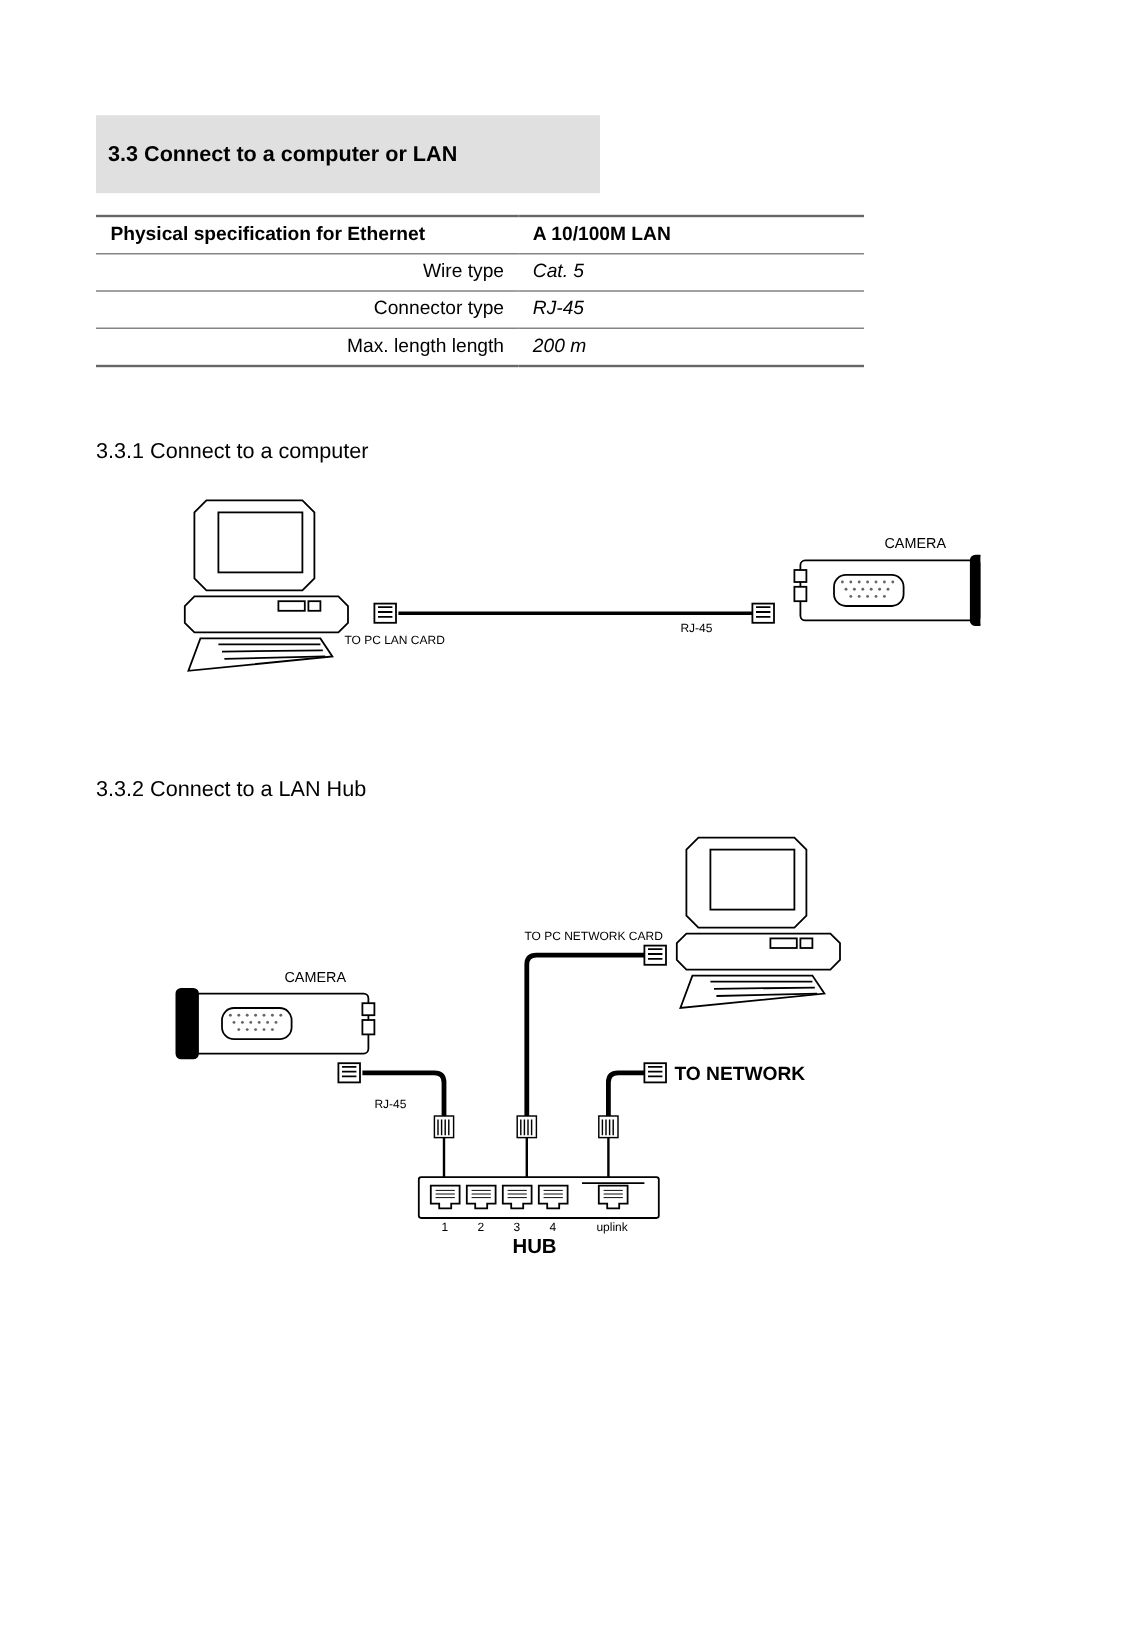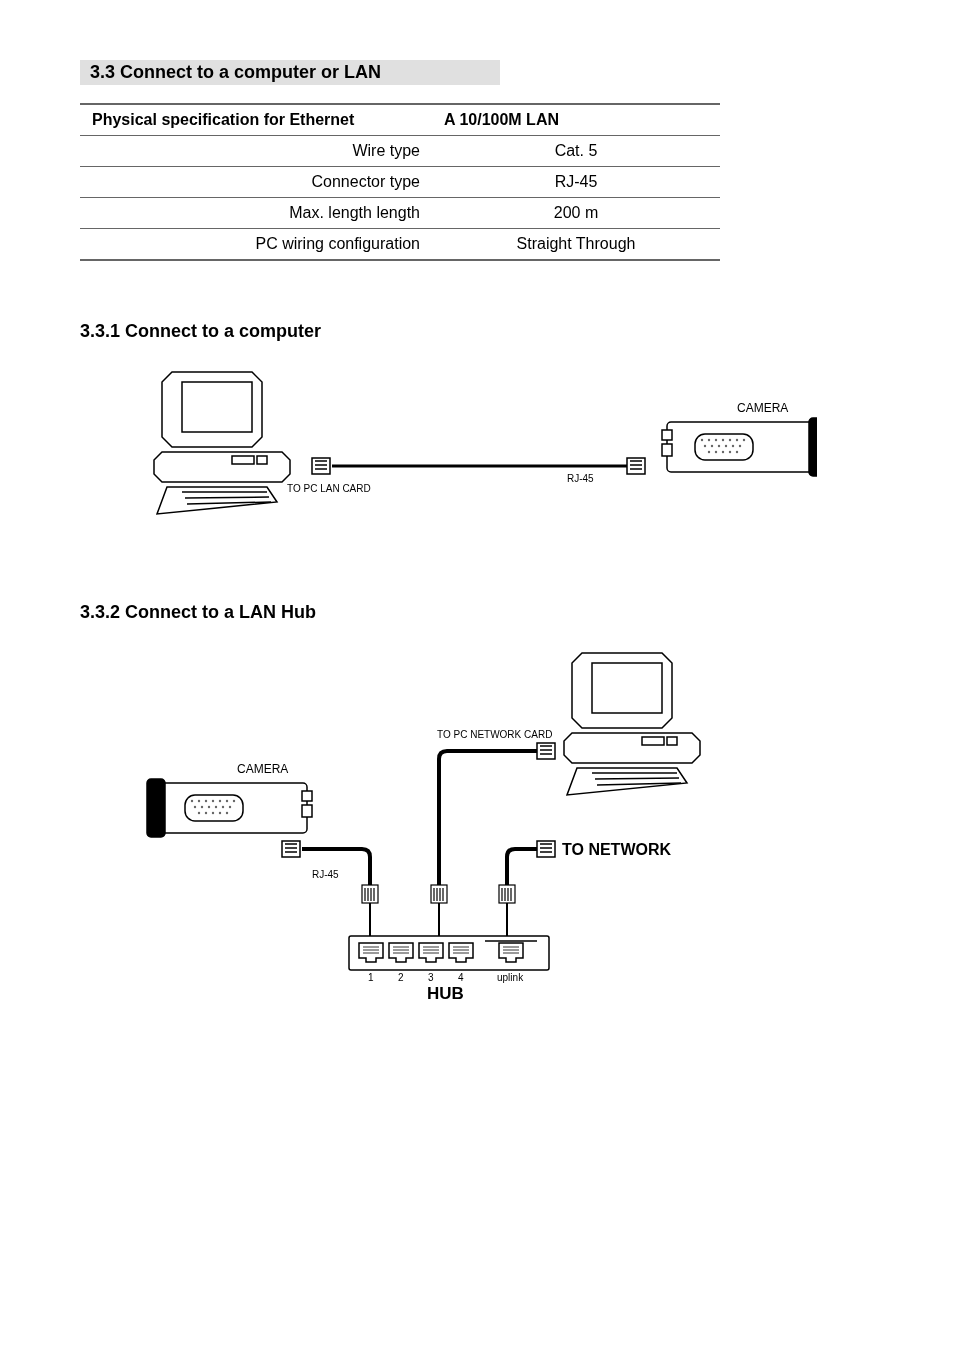--- a/index.html
+++ b/index.html
@@ -10,23 +10,24 @@
     color: #000;
     width: 954px;
   }
   .page {
     padding: 60px 80px 40px 80px;
   }
   .section-header {
     background: #e0e0e0;
     font-weight: bold;
     font-size: 18px;
-    padding: 2px 10px;
+    padding: 22px 10px;
     margin-bottom: 18px;
     width: 400px;
+    margin-top: 36px;
   }
   .spec-table {
     width: 640px;
     margin-left: 0;
     border-collapse: collapse;
     font-size: 16px;
   }
   .spec-table th {
     text-align: left;
     font-weight: bold;
@@ -36,27 +37,27 @@
   }
   .spec-table td {
     padding: 6px 12px;
     border-bottom: 1px solid #666;
   }
   .spec-table td:first-child {
     text-align: right;
     width: 55%;
   }
   .spec-table td:last-child {
-    text-align: center;
+    font-style: italic;
   }
   .spec-table tr:last-child td {
     border-bottom: 2px solid #666;
   }
   .subhead {
-    font-weight: bold;
+    font-weight: normal;
     font-size: 18px;
     margin-top: 60px;
     margin-bottom: 20px;
   }
   .diagram {
     display: block;
     margin: 0 auto;
   }
   .page-num {
     text-align: center;
@@ -91,24 +92,20 @@
         <td>Wire type</td>
         <td>Cat. 5</td>
       </tr>
       <tr>
         <td>Connector type</td>
         <td>RJ-45</td>
       </tr>
       <tr>
         <td>Max. length length</td>
         <td>200 m</td>
-      </tr>
-      <tr>
-        <td>PC wiring configuration</td>
-        <td>Straight Through</td>
       </tr>
     </tbody>
   </table>
 
   <div class="subhead">3.3.1 Connect to a computer</div>
 
   <svg class="diagram" width="680" height="180" viewBox="0 0 680 180">
 
     <g stroke="#000" fill="#fff" stroke-width="1.5">
       <path d="M35 10 h80 l10 10 v55 l-10 10 h-80 l-10 -10 v-55 z"></path>

